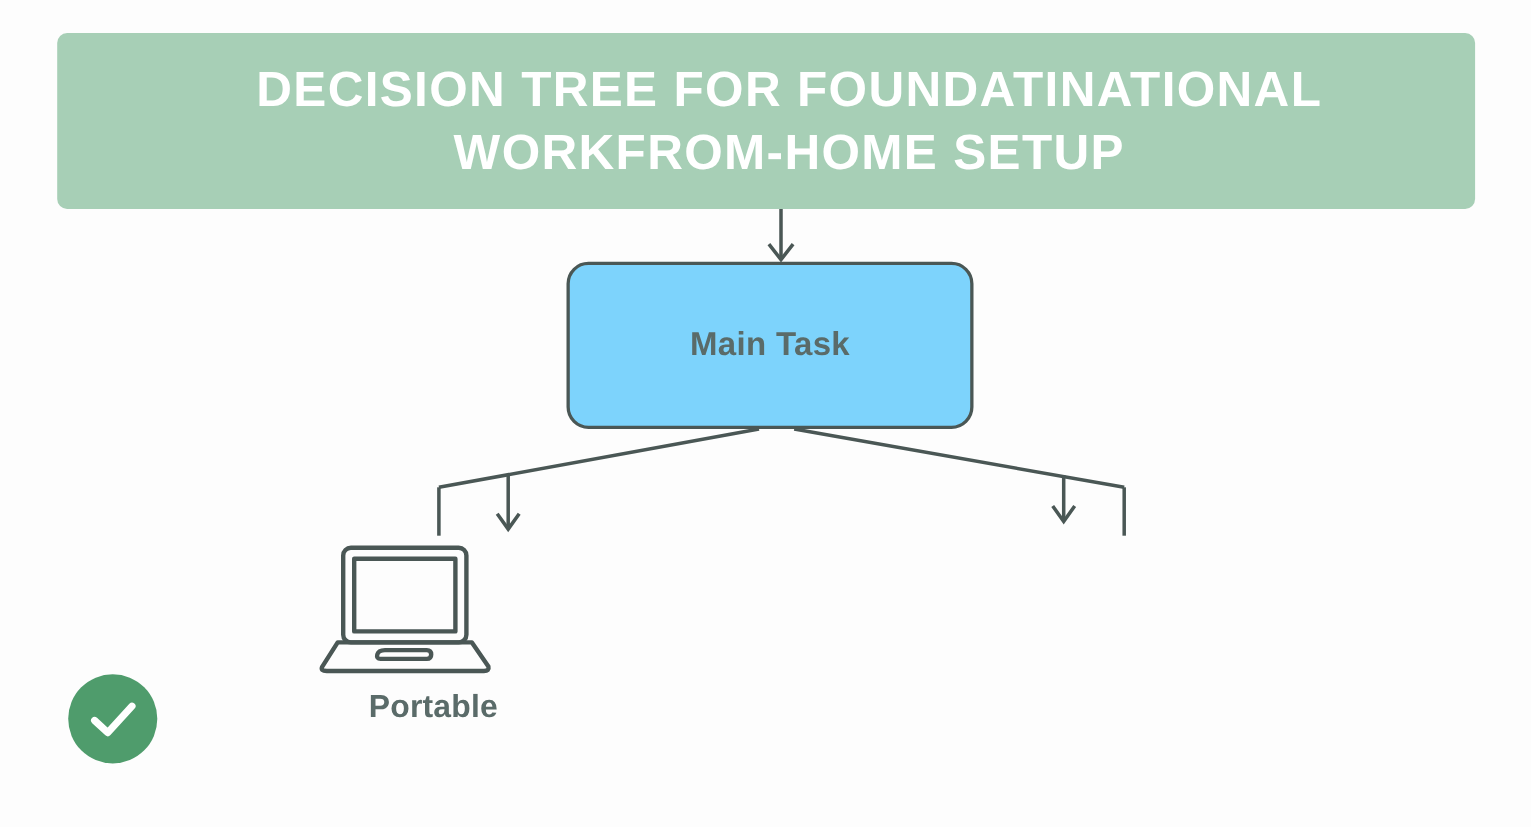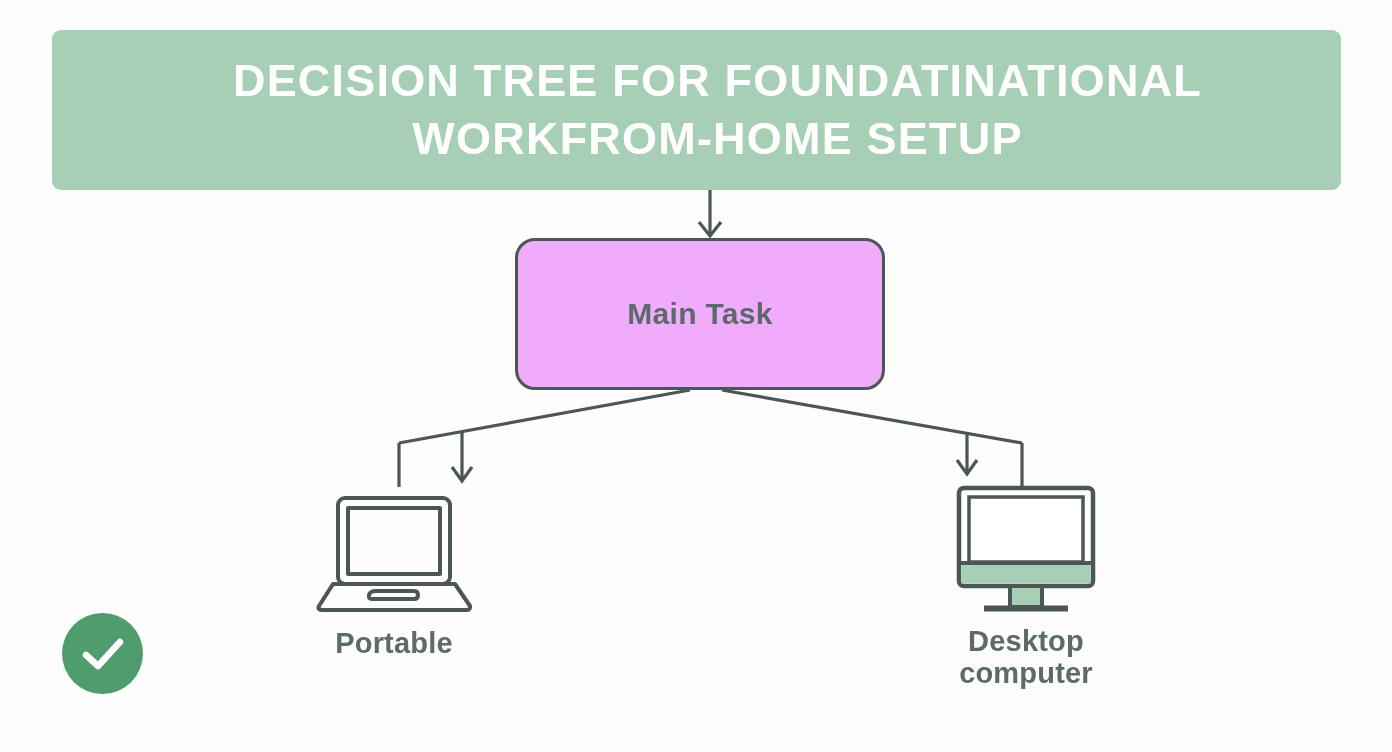--- a/index.html
+++ b/index.html
@@ -53,21 +53,21 @@
 
   
   .node-main {
     position: absolute;
     left: 515px;
     top: 238px;
     width: 370px;
     height: 152px;
     border: 3px solid #4a5755;
     border-radius: 20px;
-    background: #f0abfc;
+    background: #7dd3fc;
     box-sizing: border-box;
     display: flex;
     align-items: center;
     justify-content: center;
   }
   .node-main-label {
     font-size: 30px;
     font-weight: bold;
     color: #5a6b69;
     letter-spacing: 0.3px;
@@ -80,21 +80,20 @@
     width: 1392px;
     height: 752px;
     pointer-events: none;
   }
 
   
   .leaf {
     position: absolute;
     display: flex;
     flex-direction: column;
-    align-items: center;
   }
   .leaf-left  { left: 288px; top: 488px; width: 212px; }
   .leaf-right { left: 920px; top: 480px; width: 212px; }
 
   .leaf-icon {
     display: block;
   }
   .leaf-label {
     margin-top: 14px;
     font-size: 29px;
@@ -162,38 +161,20 @@
         <rect x="34" y="20" width="92" height="66"></rect>
 
         <path d="M19 96 L141 96 L156 118 Q157 122 152 122 L9 122 Q3 122 5 118 Z"></path>
 
         <path d="M62 103 L100 103 Q104 103 104 107 Q104 111 100 111 L58 111 Q54 111 55 107 Q56 103 62 103 Z"></path>
       </g>
     </svg>
     <div class="leaf-label">Portable</div>
   </div>
 
-  <div class="leaf leaf-right">
-    <svg class="leaf-icon" width="160" height="133" viewBox="0 0 160 133">
-
-      <rect x="13" y="8" width="134" height="98" rx="5" ry="5" fill="#ffffff" stroke="#4a5755" stroke-width="4.5"></rect>
-
-      <rect x="15.5" y="83" width="129" height="20.5" fill="#a7cfb6"></rect>
-
-      <rect x="23" y="17" width="114" height="65" fill="#ffffff" stroke="#4a5755" stroke-width="3.5"></rect>
-
-      <line x1="15" y1="83" x2="145" y2="83" stroke="#4a5755" stroke-width="4"></line>
-
-      <rect x="64" y="106" width="32" height="21" fill="#a7cfb6" stroke="#4a5755" stroke-width="4"></rect>
-
-      <line x1="38" y1="128.5" x2="122" y2="128.5" stroke="#4a5755" stroke-width="6" stroke-linecap="butt"></line>
-    </svg>
-    <div class="leaf-label">Desktop
-computer</div>
-  </div>
 
   <div class="check-badge">
     <svg width="48" height="40" viewBox="0 0 48 40">
       <polyline points="7,21 19,32 41,8" fill="none" stroke="#ffffff" stroke-width="6.5" stroke-linecap="round" stroke-linejoin="round"></polyline>
     </svg>
   </div>
 
 </div>
 
 </body></html>

